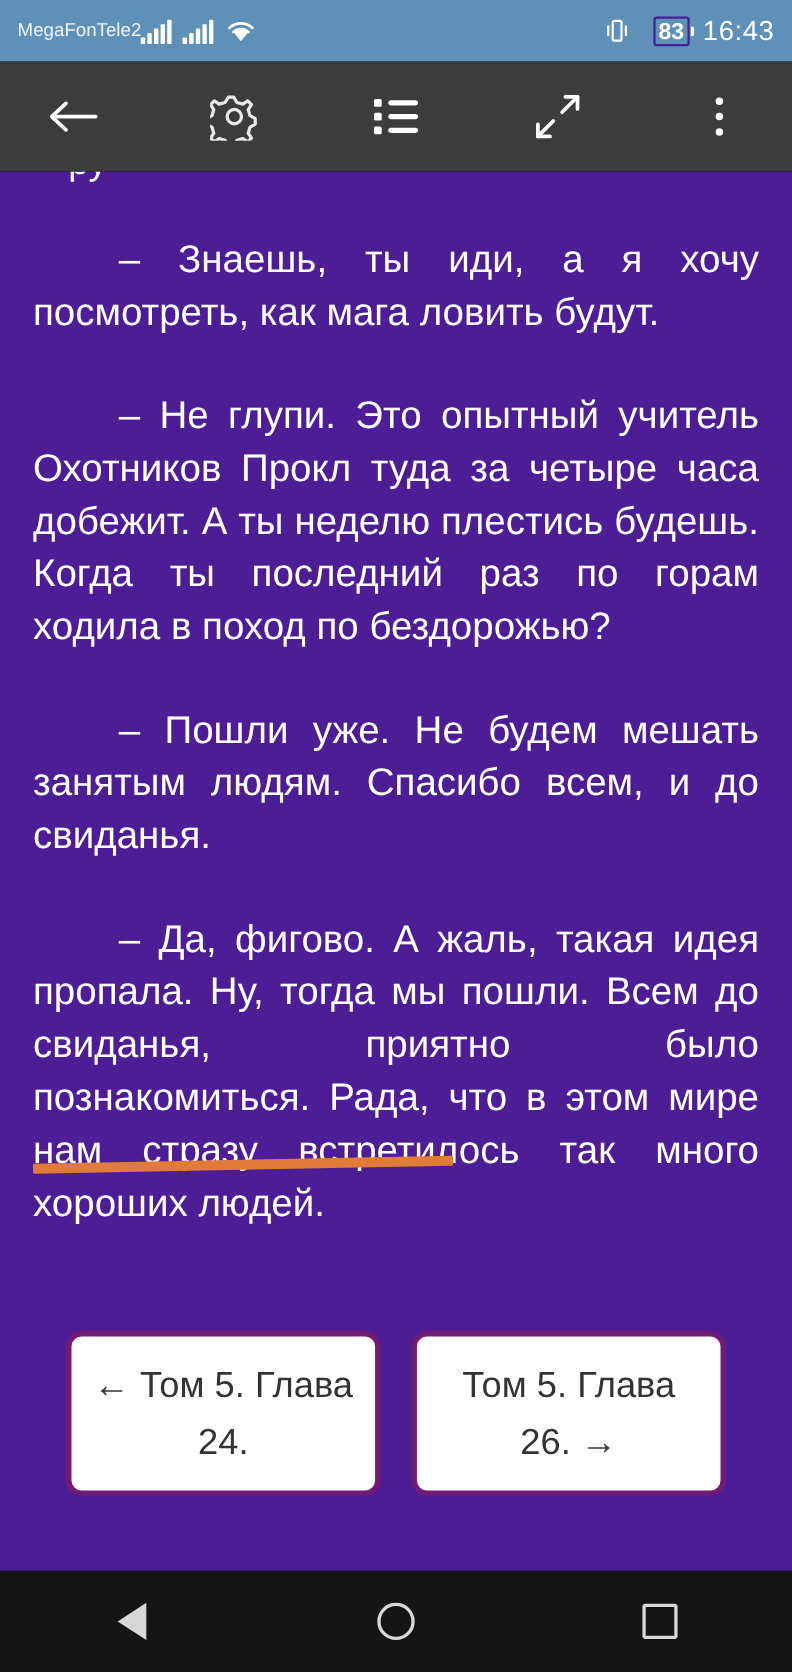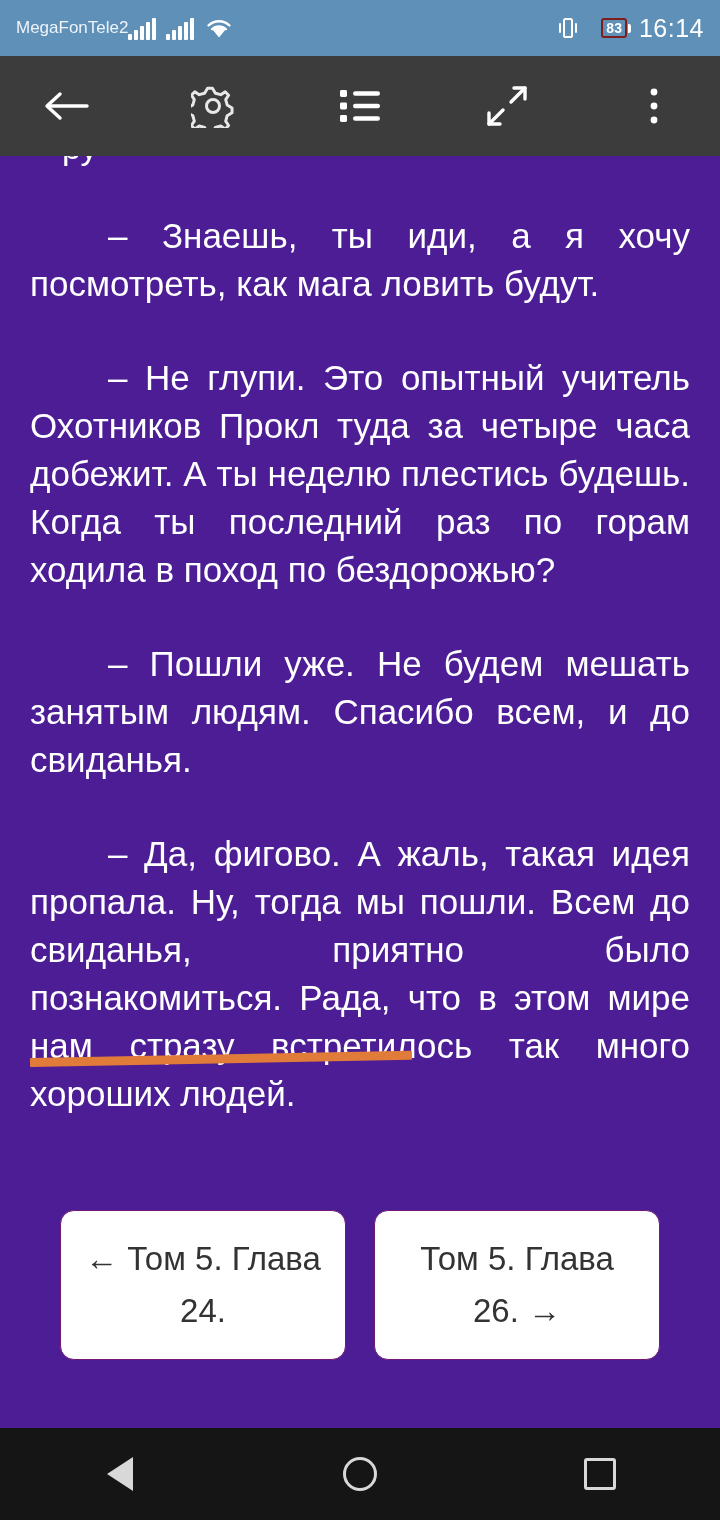--- a/index.html
+++ b/index.html
@@ -76,24 +76,24 @@
   .vibrate-icon {
     width: 20px;
     height: 26px;
     position: relative;
   }
   .battery {
     display: flex;
     align-items: center;
   }
   .battery .shell {
-    border: 2px solid #7f1d1d;
+    border: 2px solid #4c1d95;
     border-radius: 3px;
     padding: 1px 3px;
-    font-size: 14px;
+    font-size: 21px;
     font-weight: bold;
     line-height: 1;
     color: #ffffff;
     background: transparent;
     margin-left: 16px;
   }
   .battery .cap {
     width: 3px;
     height: 9px;
     background: #ffffff;
@@ -194,21 +194,21 @@
     border-radius: 14px;
     display: flex;
     align-items: center;
     justify-content: center;
     text-align: center;
     font-size: 33px;
     line-height: 52px;
     padding: 10px 18px;
     box-sizing: border-box;
     cursor: pointer;
-    border: 1px solid #701a75;
+    border: 5px solid #701a75;
   }
 
   
   .nav-bar {
     height: 92px;
     background: #151515;
     display: flex;
     align-items: center;
     justify-content: space-around;
     flex: 0 0 auto;
@@ -278,21 +278,21 @@
       <div class="vibrate-icon">
         <svg width="22" height="26" viewBox="0 0 22 26">
           <rect x="7" y="4" width="8" height="18" rx="1.6" fill="none" stroke="#ffffff" stroke-width="2"></rect>
           <path d="M3 9 L3 17 M19 9 L19 17" stroke="#ffffff" stroke-width="2" stroke-linecap="round"></path>
         </svg>
       </div>
       <div class="battery">
         <div class="shell">83</div>
         <div class="cap"></div>
       </div>
-      <div class="clock">16:14</div>
+      <div class="clock">16:43</div>
     </div>
   </div>
 
   <div class="toolbar">
     <div class="tb-btn">
       <svg width="46" height="34" viewBox="0 0 46 34" aria-hidden="true">
         <path d="M44 17 H5" stroke="#ffffff" stroke-width="3.4" stroke-linecap="round"></path>
         <path d="M17 5 L4 17 L17 29" stroke="#ffffff" stroke-width="3.4" fill="none" stroke-linecap="round" stroke-linejoin="round"></path>
       </svg>
     </div>

